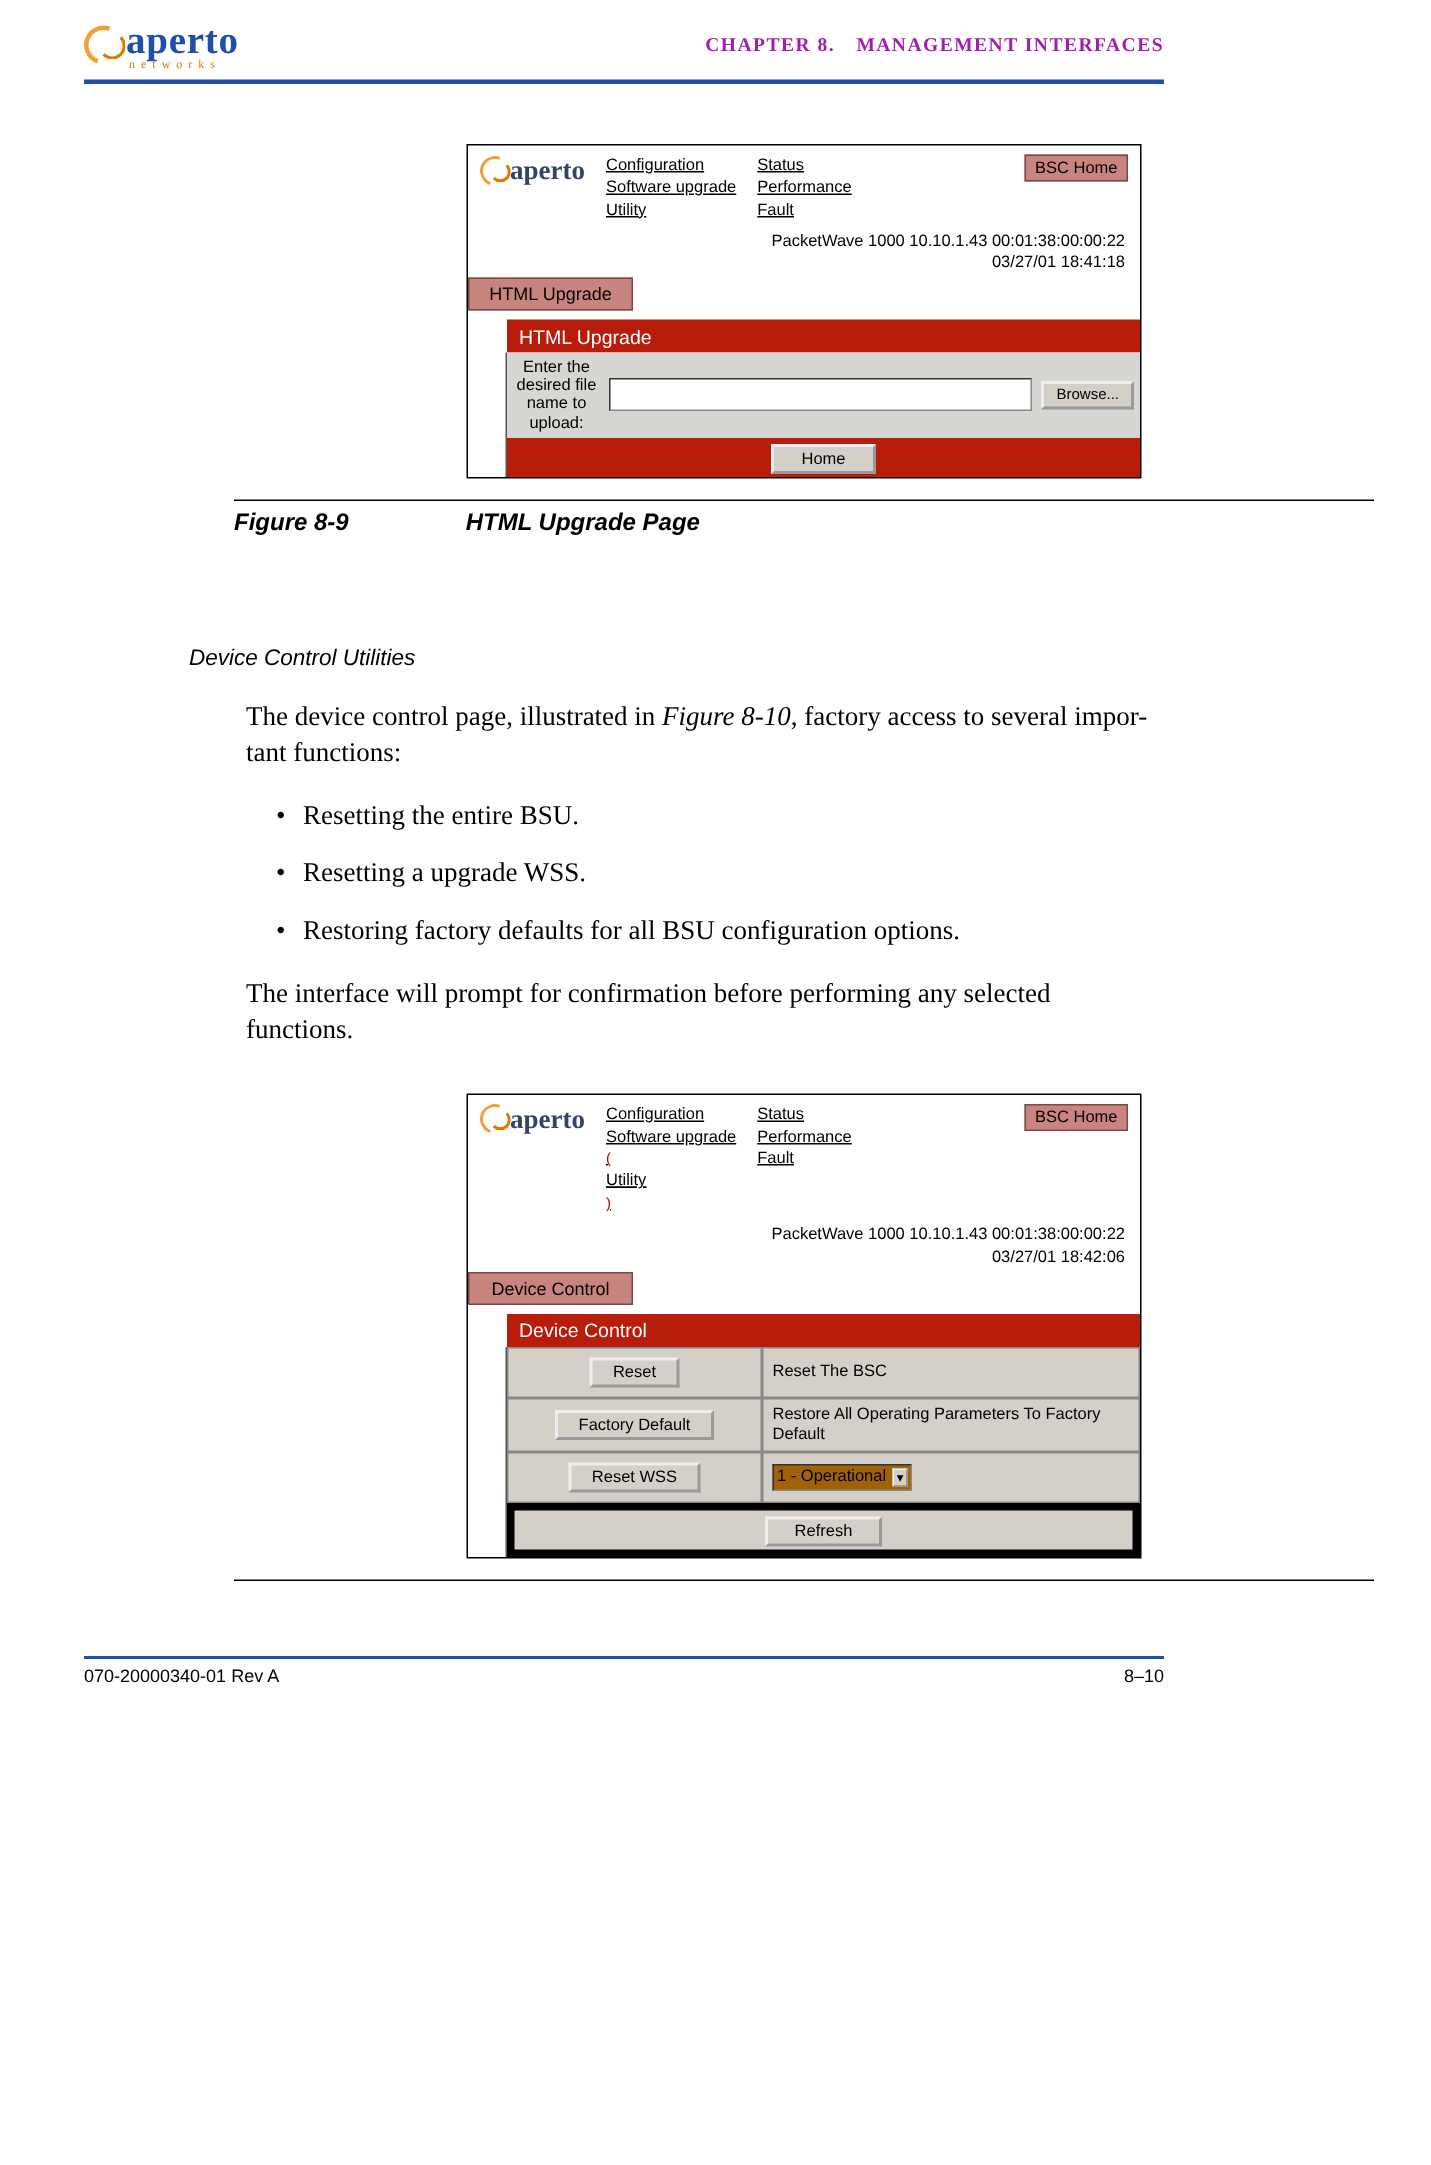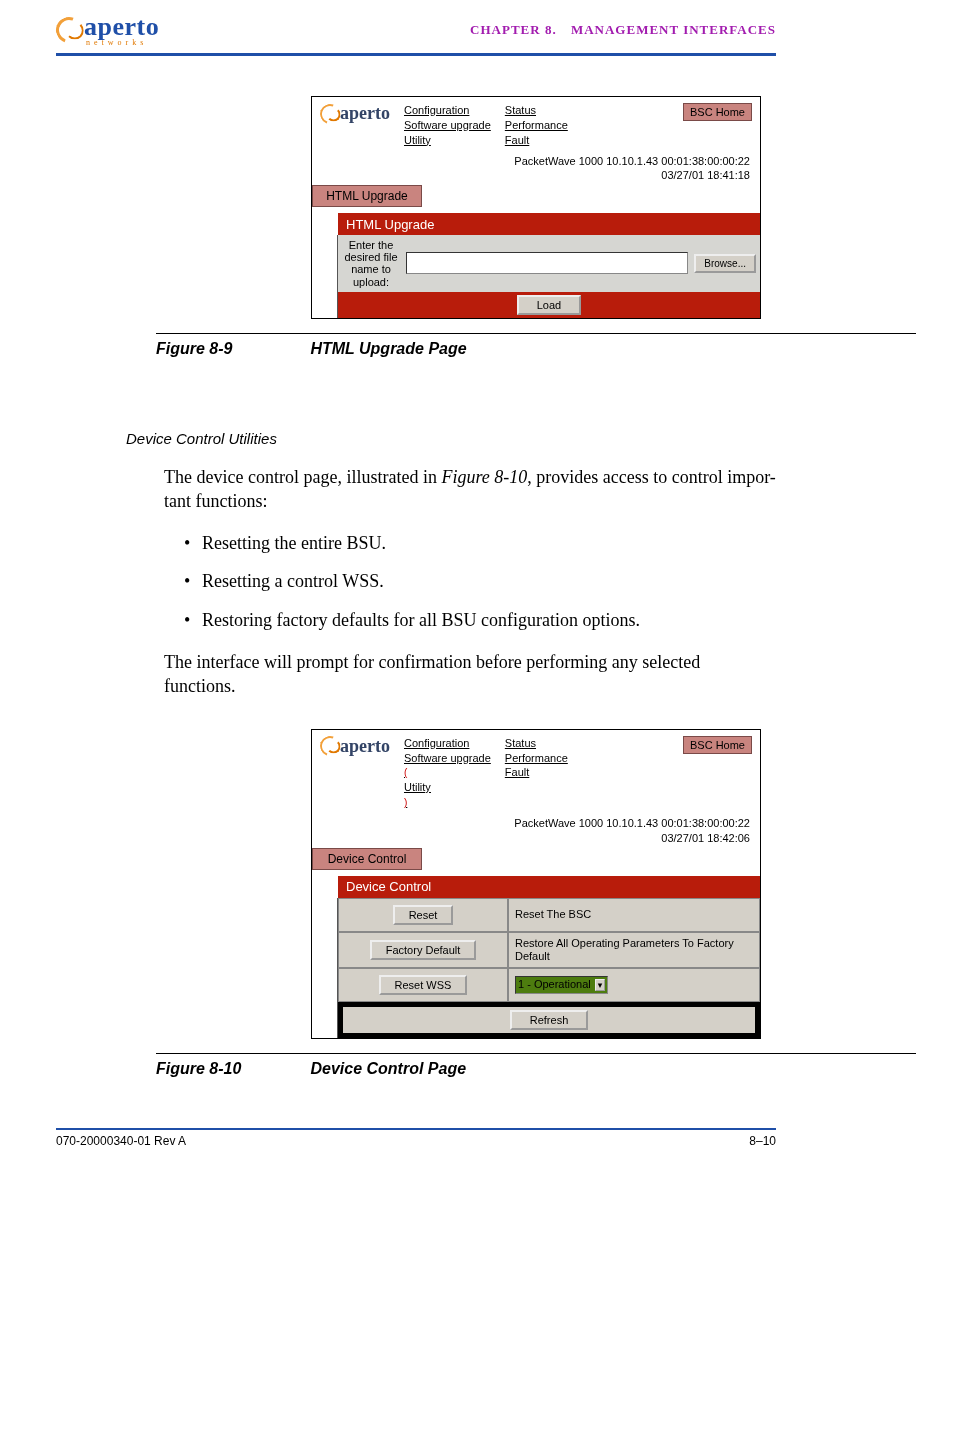--- a/index.html
+++ b/index.html
@@ -40,21 +40,21 @@
   .ss-browse { background: #d4d0c8; border: 2px outset #eee; font-size: 10px; padding: 2px 8px; }
   .ss-footer-bar { background: #b81c0b; padding: 6px; text-align: center; }
   .ss-grey-btn { background: #d4d0c8; border: 2px outset #eee; font-size: 11px; padding: 2px 18px; }
   .ss-leftstub { width: 26px; background: #fff; }
   .ss-leftstub-line { width: 26px; border-right: 1px solid #555; background:#fff;}
 
   .ss-dc-grid { display: grid; grid-template-columns: 170px 1fr; }
   .ss-dc-cell-btn { background: #d4d0c8; border: 1px solid #888; display: flex; align-items: center; justify-content: center; padding: 6px 0; }
   .ss-dc-cell-btn .inner { background: #d4d0c8; border: 2px outset #eee; font-size: 11px; padding: 2px 14px; }
   .ss-dc-cell-txt { background: #d4d0c8; border: 1px solid #888; font-size: 11px; padding: 4px 6px; display:flex; align-items:center; line-height:1.2;}
-  .ss-dc-select { font-size: 11px; background: #4d7c0f; border: 1px inset #888; padding: 1px 2px; display: inline-flex; align-items: center; gap: 4px;}
+  .ss-dc-select { font-size: 11px; background: #a16207; border: 1px inset #888; padding: 1px 2px; display: inline-flex; align-items: center; gap: 4px;}
   .ss-dc-select::after { content: "▾"; font-size: 9px; background:#d4d0c8; border:1px outset #eee; padding:0 2px;}
 
   .fig-rule { border: none; border-top: 1px solid #000; margin: 14px 0 6px 0; }
   .fig-caption { font-family: Arial, Helvetica, sans-serif; font-weight: bold; font-style: italic; font-size: 16px; color: #000; }
   .fig-caption .fid { display: inline-block; width: 150px; }
 
   
   .section-heading { font-family: Arial, Helvetica, sans-serif; font-weight: normal; font-style: italic; font-size: 15px; margin: 72px 0 18px 70px; }
   .body-para { font-size: 18px; margin: 0 0 18px 108px; line-height: 1.35; }
   .body-para .figref { font-style: italic; }
@@ -124,41 +124,41 @@
           <div class="ss-upload-row">
             <div class="ss-upload-label">Enter the desired file name to upload:</div>
             <div class="ss-upload-input"></div>
             <div class="ss-browse">Browse...</div>
           </div>
         </div>
       </div>
       <div class="ss-row">
         <div class="ss-leftstub-line"></div>
         <div class="ss-footer-bar" style="flex:1;">
-          <span class="ss-grey-btn">Load</span>
+          <span class="ss-grey-btn">Home</span>
         </div>
       </div>
     </div>
     <hr class="fig-rule">
     <div class="fig-caption">
       <span class="fid">Figure 8-9</span>
       <span>HTML Upgrade Page</span>
     </div>
   </div>
 
   <h3 class="section-heading">Device Control Utilities</h3>
 
   <p class="body-para">
-    <span>The device control page, illustrated in </span><span class="figref">Figure 8-10</span><span>, provides access to control impor-</span><br>
+    <span>The device control page, illustrated in </span><span class="figref">Figure 8-10</span><span>, factory access to several impor-</span><br>
     <span>tant functions:</span>
   </p>
 
   <ul class="bullets">
     <li>Resetting the entire BSU.</li>
-    <li>Resetting a control WSS.</li>
+    <li>Resetting a upgrade WSS.</li>
     <li><span>Restoring factory defaults for </span><span class="ital">all</span><span> BSU configuration options.</span></li>
   </ul>
 
   <p class="body-para">The interface will prompt for confirmation before performing any selected functions.</p>
 
   <div class="fig-area" style="margin-top:30px;">
     <div class="screenshot">
       <div class="ss-top">
         <div class="ss-logo">
           <span class="logo-swoosh"></span>
@@ -207,24 +207,20 @@
                 <span class="ss-dc-select">1 - Operational</span>
               </div>
           </div>
           <div class="ss-footer-bar" style="background:#d4d0c8; border:5px solid #000000;">
             <span class="ss-grey-btn">Refresh</span>
           </div>
         </div>
       </div>
     </div>
     <hr class="fig-rule">
-    <div class="fig-caption">
-      <span class="fid">Figure 8-10</span>
-      <span>Device Control Page</span>
-    </div>
   </div>
 
   <div class="page-footer">
     <hr class="ft-rule">
     <div class="ft-row">
       <span>070-20000340-01 Rev A</span>
       <span>8–10</span>
     </div>
   </div>
 

